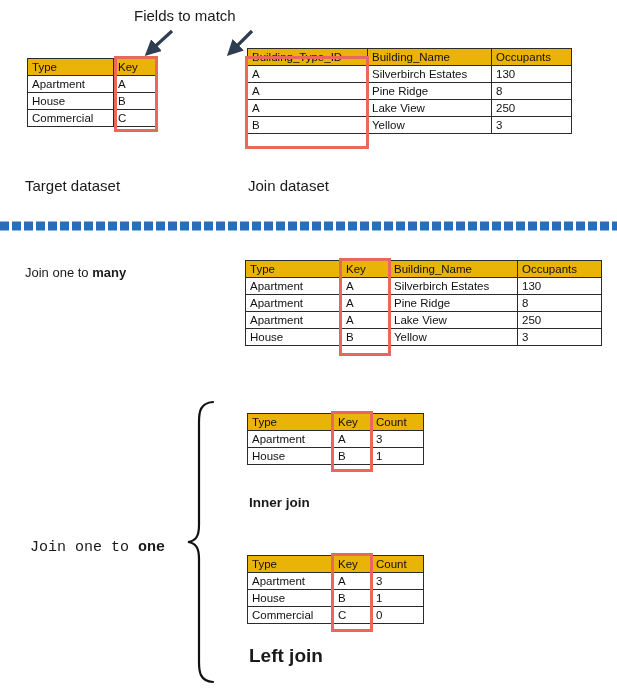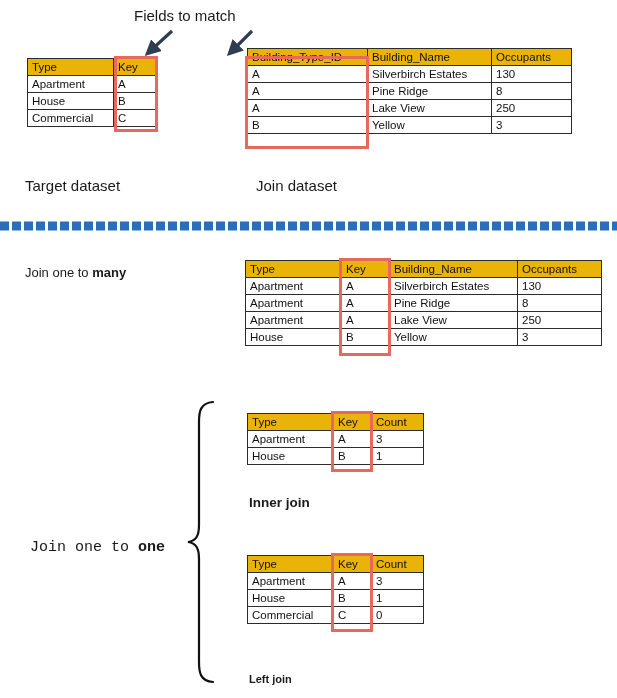--- a/index.html
+++ b/index.html
@@ -99,33 +99,33 @@
              C 196 543, 199 548, 199 559
              L 199 662
              C 199 672, 200 681, 213 682" fill="none" stroke="#111111" stroke-width="2.2" stroke-linecap="round"></path>
   </g>
 </svg>
 
 <div class="txt" style="left:134px; top:8px; font-size:15px;">Fields to match</div>
 
 <div class="txt" style="left:25px; top:178px; font-size:15px;text-align:center;">Target dataset</div>
 
-<div class="txt" style="left:248px; top:178px; font-size:15px;margin-left:8px;">Join dataset</div>
+<div class="txt" style="left:248px; top:178px; font-size:15px;">Join dataset</div>
 
 <div class="txt" style="left:25px; top:266px; font-size:13px;">
   <span>Join one to </span><b>many</b>
 </div>
 
 <div class="txt" style="left:30px; top:540px; font-size:15px;font-family:Liberation Mono, monospace;">
   <span>Join one to </span><b>one</b>
 </div>
 
 <div class="txt txt-bold" style="left:249px; top:496px; font-size:13.5px;">Inner join</div>
 
-<div class="txt txt-bold" style="left:249px; top:646px; font-size:11px;margin-top:28px;">Left join</div>
+<div class="txt txt-bold" style="left:249px; top:646px; font-size:19px;">Left join</div>
 
 <table class="tbl" id="target-table" style="left:27px; top:58px; width:128px;">
   <colgroup>
       <col style="width:86px">
       <col style="width:42px">
     </colgroup>
   <thead>
       <tr>
         <th>Type</th>
         <th>Key</th>

